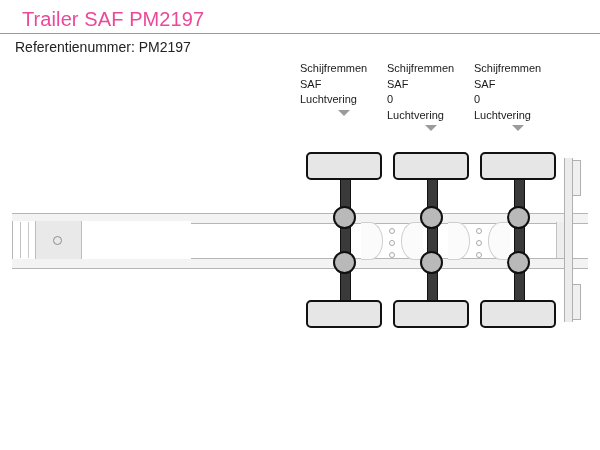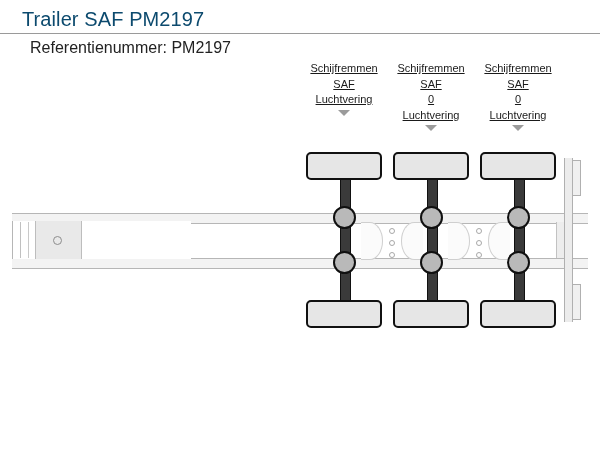--- a/index.html
+++ b/index.html
@@ -17,51 +17,50 @@
   }
 
   
   #page-title {
     position: absolute;
     left: 22px;
     top: 8px;
     font-size: 20px;
     font-weight: normal;
     letter-spacing: 0.1px;
-    color: #0c4a6e;
+    color: #ec4899;
     white-space: nowrap;
   }
   #header-divider {
     position: absolute;
     left: 0;
     top: 33px;
     width: 600px;
     height: 1px;
     background: #9a9a9a;
   }
   #reference-line {
     position: absolute;
-    left: 30px;
+    left: 15px;
     top: 39px;
-    font-size: 16px;
+    font-size: 14px;
     color: #222222;
     white-space: nowrap;
     text-align: center;
   }
 
   
   .axle-label {
     position: absolute;
     top: 61px;
     width: 88px;
-    text-align: center;
+    text-align: left;
     font-size: 11px;
     line-height: 15.5px;
     color: #1a1a1a;
-    text-decoration: underline;
   }
   .axle-label .ln { display: block; white-space: nowrap; }
   .axle-label .arrow {
     display: block;
     margin: 2px auto 0;
     width: 0;
     height: 0;
     border-left: 6px solid transparent;
     border-right: 6px solid transparent;
     border-top: 6px solid #9b9b9b;

